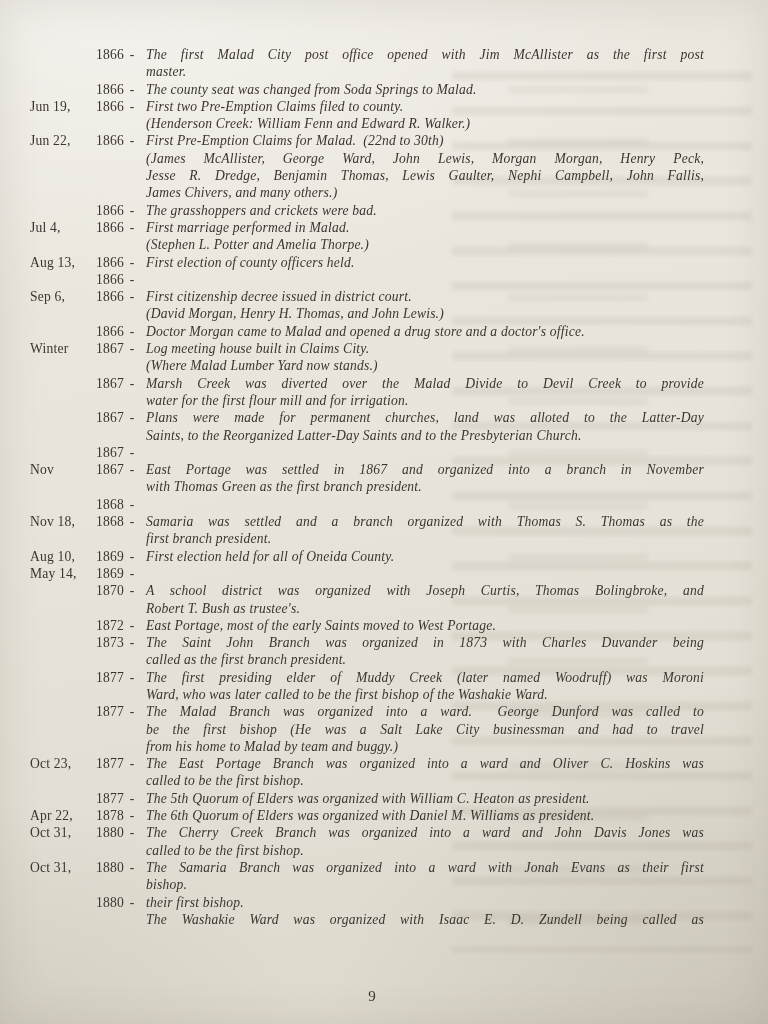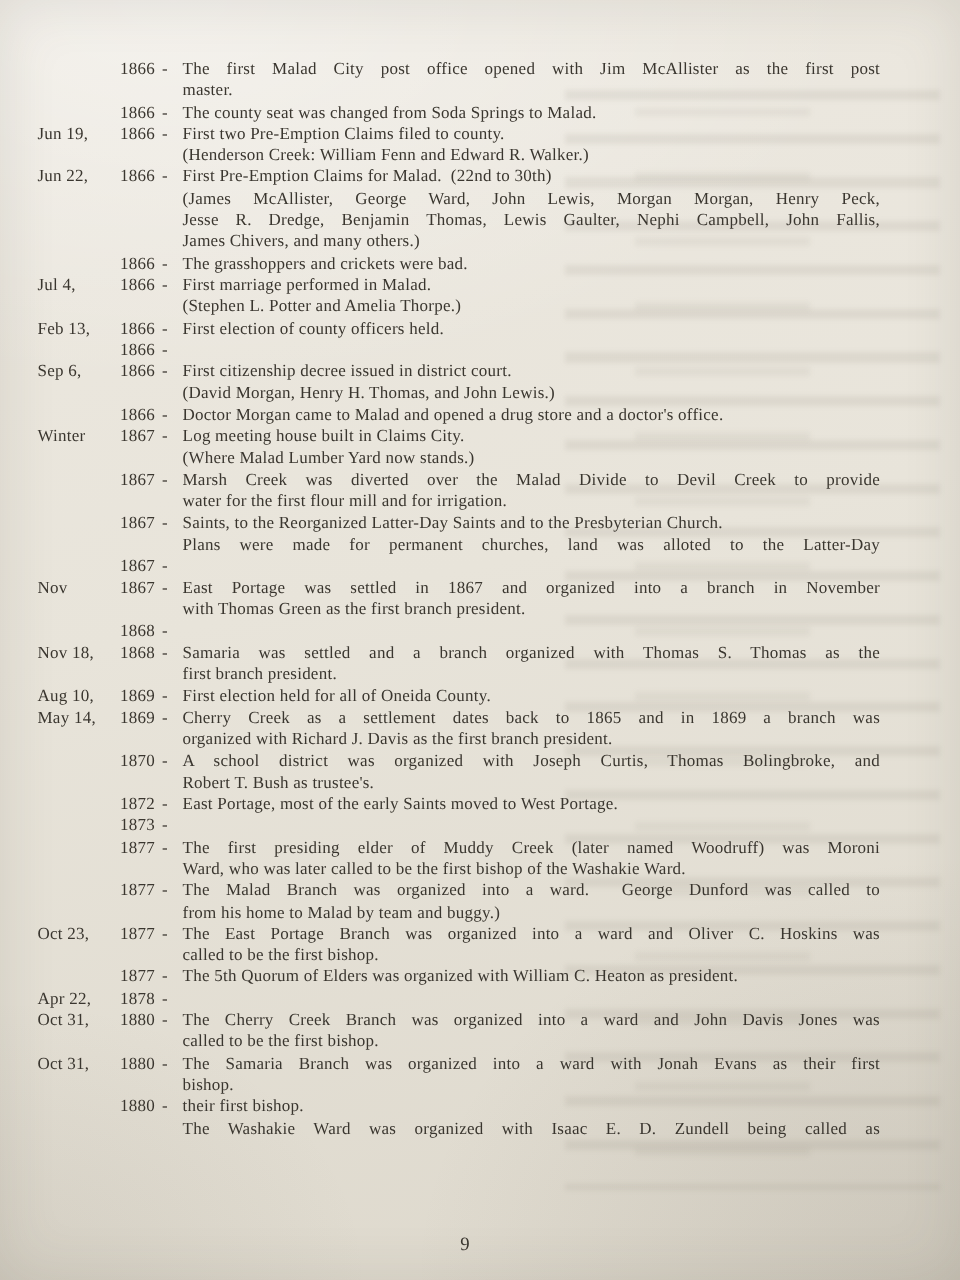--- a/index.html
+++ b/index.html
@@ -40,21 +40,21 @@
 
   .content {
     position: absolute; left: 30px; top: 46px; width: 712px;
     font-size: 13.6px; letter-spacing: 0.2px;
   }
   .entry { display: flex; align-items: flex-start; }
   .date  { flex: 0 0 94px; display: flex; justify-content: space-between;
            line-height: 17.3px; white-space: nowrap; }
   .sep   { flex: 0 0 16px; text-align: center; line-height: 17.3px; }
   .body  { flex: 0 0 558px; margin-left: 6px; }
-  .line  { line-height: 17.3px; text-align: justify; }
+  .line  { line-height: 17.3px; text-align: justify; font-style: italic; }
   .line.jf { text-align-last: justify; }
 
   .pageno {
     position: absolute; top: 988px; left: 0; width: 100%;
     text-align: center; transform: translateX(-12px); font-size: 15px;
   }
 </style>
 </head>
 <body>
 
@@ -123,21 +123,21 @@
           <span class="year">1866</span>
         </div>
         <span class="sep">-</span>
         <div class="body">
           <div class="line">First marriage performed in Malad.</div>
           <div class="line">(Stephen L. Potter and Amelia Thorpe.)</div>
         </div>
       </div>
       <div class="entry">
         <div class="date">
-          <span class="month">Feb 13,</span>
+          <span class="month">Aug 13,</span>
           <span class="year">1866</span>
         </div>
         <span class="sep">-</span>
         <div class="body">
           <div class="line">First election of county officers held.</div>
         </div>
       </div>
       <div class="entry">
         <div class="date">
           <span class="month"></span>
@@ -188,22 +188,22 @@
           <div class="line">water for the first flour mill and for irrigation.</div>
         </div>
       </div>
       <div class="entry">
         <div class="date">
           <span class="month"></span>
           <span class="year">1867</span>
         </div>
         <span class="sep">-</span>
         <div class="body">
+          <div class="line jf">Plans were made for permanent churches, land was alloted to the Latter-Day</div>
           <div class="line">Saints, to the Reorganized Latter-Day Saints and to the Presbyterian Church.</div>
-          <div class="line jf">Plans were made for permanent churches, land was alloted to the Latter-Day</div>
         </div>
       </div>
       <div class="entry">
         <div class="date">
           <span class="month"></span>
           <span class="year">1867</span>
         </div>
         <span class="sep">-</span>
       </div>
       <div class="entry">
@@ -244,24 +244,20 @@
         <div class="body">
           <div class="line">First election held for all of Oneida County.</div>
         </div>
       </div>
       <div class="entry">
         <div class="date">
           <span class="month">May 14,</span>
           <span class="year">1869</span>
         </div>
         <span class="sep">-</span>
-        <div class="body">
-          <div class="line jf">Cherry Creek as a settlement dates back to 1865 and in 1869 a branch was</div>
-          <div class="line">organized with Richard J. Davis as the first branch president.</div>
-        </div>
       </div>
       <div class="entry">
         <div class="date">
           <span class="month"></span>
           <span class="year">1870</span>
         </div>
         <span class="sep">-</span>
         <div class="body">
           <div class="line jf">A school district was organized with Joseph Curtis, Thomas Bolingbroke, and</div>
           <div class="line">Robert T. Bush as trustee's.</div>
@@ -276,40 +272,45 @@
         <div class="body">
           <div class="line">East Portage, most of the early Saints moved to West Portage.</div>
         </div>
       </div>
       <div class="entry">
         <div class="date">
           <span class="month"></span>
           <span class="year">1873</span>
         </div>
         <span class="sep">-</span>
+        <div class="body">
+          <div class="line jf">The Saint John Branch was organized in 1873 with Charles Duvander being</div>
+          <div class="line">called as the first branch president.</div>
+        </div>
       </div>
       <div class="entry">
         <div class="date">
           <span class="month"></span>
           <span class="year">1877</span>
         </div>
         <span class="sep">-</span>
         <div class="body">
           <div class="line jf">The first presiding elder of Muddy Creek (later named Woodruff) was Moroni</div>
           <div class="line">Ward, who was later called to be the first bishop of the Washakie Ward.</div>
         </div>
       </div>
       <div class="entry">
         <div class="date">
           <span class="month"></span>
           <span class="year">1877</span>
         </div>
         <span class="sep">-</span>
         <div class="body">
           <div class="line jf">The Malad Branch was organized into a ward.&nbsp; George Dunford was called to</div>
+          <div class="line jf">be the first bishop (He was a Salt Lake City businessman and had to travel</div>
           <div class="line">from his home to Malad by team and buggy.)</div>
         </div>
       </div>
       <div class="entry">
         <div class="date">
           <span class="month">Oct 23,</span>
           <span class="year">1877</span>
         </div>
         <span class="sep">-</span>
         <div class="body">
@@ -326,20 +327,23 @@
         <div class="body">
           <div class="line">The 5th Quorum of Elders was organized with William C. Heaton as president.</div>
         </div>
       </div>
       <div class="entry">
         <div class="date">
           <span class="month">Apr 22,</span>
           <span class="year">1878</span>
         </div>
         <span class="sep">-</span>
+        <div class="body">
+          <div class="line">The 6th Quorum of Elders was organized with Daniel M. Williams as president.</div>
+        </div>
       </div>
       <div class="entry">
         <div class="date">
           <span class="month">Oct 31,</span>
           <span class="year">1880</span>
         </div>
         <span class="sep">-</span>
         <div class="body">
           <div class="line jf">The Cherry Creek Branch was organized into a ward and John Davis Jones was</div>
           <div class="line">called to be the first bishop.</div>

